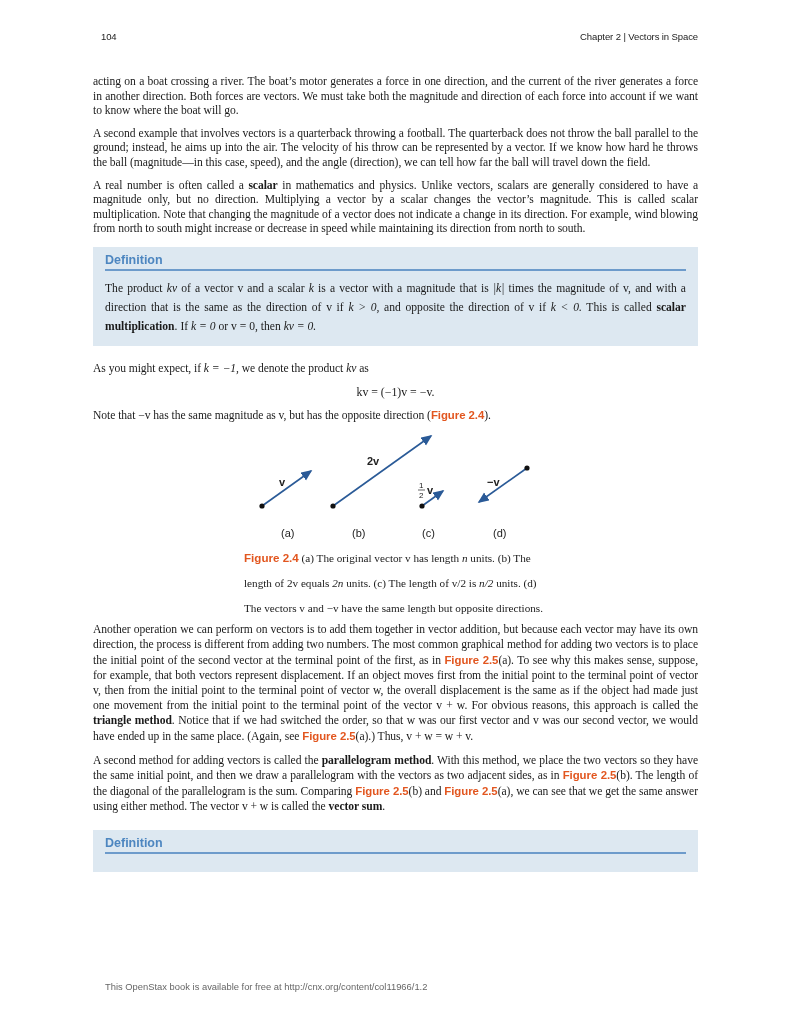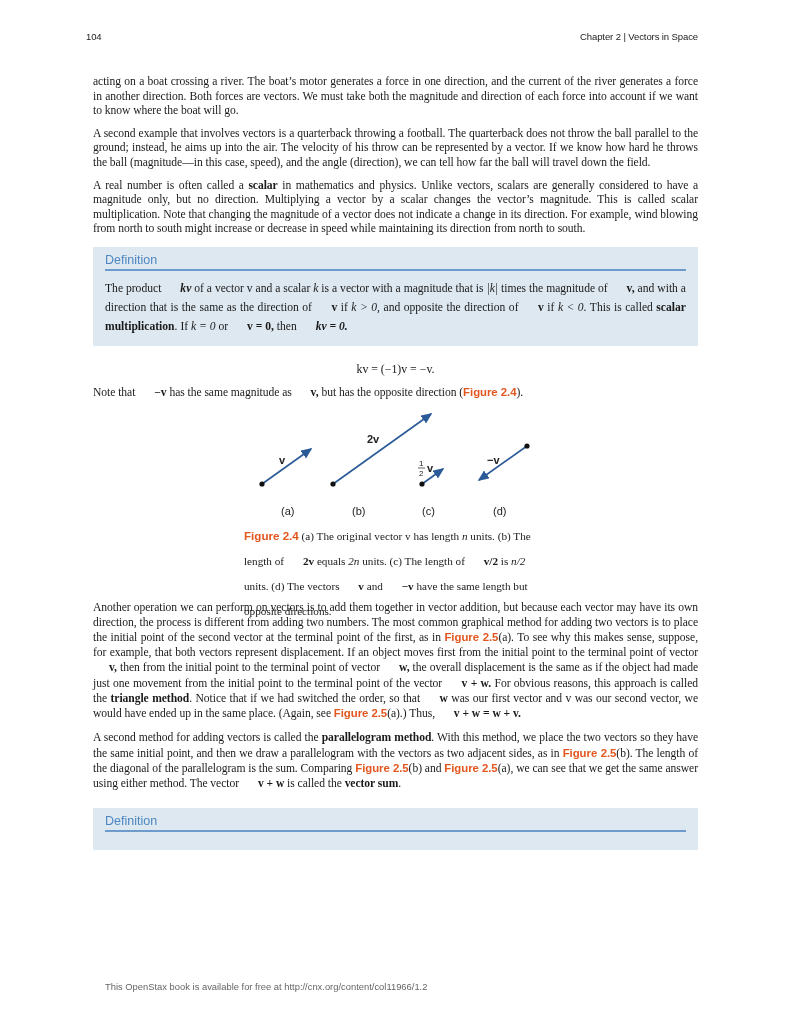--- a/index.html
+++ b/index.html
@@ -1,31 +1,31 @@
 <!DOCTYPE html>
 <html><head>
 <meta charset="utf-8">
 <style>
   html, body { margin: 0; padding: 0; background: #ffffff; }
   body { width: 791px; height: 1024px; position: relative; overflow: hidden;
          font-family: "Liberation Serif", serif; color: #1a1a1a; }
   .hdr { position: absolute; top: 31px; font-family: "Liberation Sans", sans-serif;
          font-size: 9.5px; color: #222; letter-spacing: -0.1px; }
-  .hdr.left { left: 86px; }
+  .hdr.left { left: 101px; }
   .hdr.right { right: 93px; }
   .content { position: absolute; left: 93px; top: 75px; width: 605px; }
   p.body { margin: 0 0 8px 0; font-size: 11.6px; line-height: 14.6px; text-align: justify;
            letter-spacing: -0.05px; }
   p.body.loose { line-height: 19px; }
   .fig-link { font-family: "Liberation Sans", sans-serif; color: #e2561f; font-weight: bold; font-size: 11.4px; }
   .b { font-weight: bold; }
   .mi { font-style: italic; }
-  .mb { font-weight: bold; margin-left: 16px; }
+  .mb { font-weight: normal; }
   .defbox { background: #dde8f1; padding: 6px 12px 10px 12px; margin: 10px 0 16px 0; }
-  .deftitle { font-family: "Liberation Sans", sans-serif; font-weight: normal; color: #4d86c0;
+  .deftitle { font-family: "Liberation Sans", sans-serif; font-weight: bold; color: #4d86c0;
               font-size: 12.5px; padding-bottom: 2px; border-bottom: 2px solid #6d9bcb; margin-bottom: 8px; }
   .deftext { font-size: 11.6px; line-height: 19px; text-align: justify; }
   .center-eq { text-align: center; font-size: 11.8px; margin: 6px 0 8px 0; font-family: Liberation Serif, serif; }
   .figure { position: relative; width: 605px; height: 175px; margin: 4px 0 0 0; }
   .figure svg { position: absolute; left: 0; top: 0; }
   .caption { position: absolute; left: 151px; top: 114px; width: 305px; font-size: 11.2px; line-height: 25px; }
   .cap-label { font-family: "Liberation Sans", sans-serif; color: #e2561f; font-weight: bold; font-size: 11.6px; }
   .footer { position: absolute; left: 93px; top: 981px; font-family: "Liberation Sans", sans-serif;
             font-size: 9.4px; color: #666; margin-left: 12px; }
   .sublabel { font-family: "Liberation Sans", sans-serif; font-size: 11px; fill: #222; }
@@ -41,20 +41,21 @@
 
   <p class="body">acting on a boat crossing a river. The boat’s motor generates a force in one direction, and the current of the river generates a force in another direction. Both forces are vectors. We must take both the magnitude and direction of each force into account if we want to know where the boat will go.</p>
   <p class="body">A second example that involves vectors is a quarterback throwing a football. The quarterback does not throw the ball parallel to the ground; instead, he aims up into the air. The velocity of his throw can be represented by a vector. If we know how hard he throws the ball (magnitude—in this case, speed), and the angle (direction), we can tell how far the ball will travel down the field.</p>
   <p class="body"><span>A real number is often called a </span><span class="b">scalar</span><span> in mathematics and physics. Unlike vectors, scalars are generally considered to have a magnitude only, but no direction. Multiplying a vector by a scalar changes the vector’s magnitude. This is called scalar multiplication. Note that changing the magnitude of a vector does not indicate a change in its direction. For example, wind blowing from north to south might increase or decrease in speed while maintaining its direction from north to south.</span></p>
 
   <div class="defbox">
     <div class="deftitle">Definition</div>
     <div class="deftext"><span>The product </span><span class="mi mb">kv</span><span> of a vector v and a scalar </span><span class="mi">k</span><span> is a vector with a magnitude that is </span><span class="mi">|k|</span><span> times the magnitude of </span><span class="mb">v,</span><span> and with a direction that is the same as the direction of </span><span class="mb">v</span><span> if </span><span class="mi">k &gt; 0,</span><span> and opposite the direction of </span><span class="mb">v</span><span> if </span><span class="mi">k &lt; 0.</span><span> This is called </span><span class="b">scalar multiplication</span><span>. If </span><span class="mi">k = 0</span><span> or </span><span class="mb">v = 0,</span><span> then </span><span class="mi mb">kv = 0.</span></div>
   </div>
 
+  <p class="body"><span>As you might expect, if </span><span class="mi">k = −1,</span><span> we denote the product </span><span class="mi mb">kv</span><span> as</span></p>
   <div class="center-eq">kv = (−1)v = −v.</div>
   <p class="body"><span>Note that </span><span class="mb">−v</span><span> has the same magnitude as </span><span class="mb">v,</span><span> but has the opposite direction (</span><span class="fig-link">Figure 2.4</span><span>).</span></p>
 
   <div class="figure">
     <svg width="605" height="120" viewBox="0 0 605 120">
       <defs>
         <marker id="ah" markerWidth="8" markerHeight="8" refX="6" refY="3" orient="auto">
           <path d="M0,0 L7,3 L0,6 Z" fill="#2a5a97"></path>
         </marker>
       </defs>

